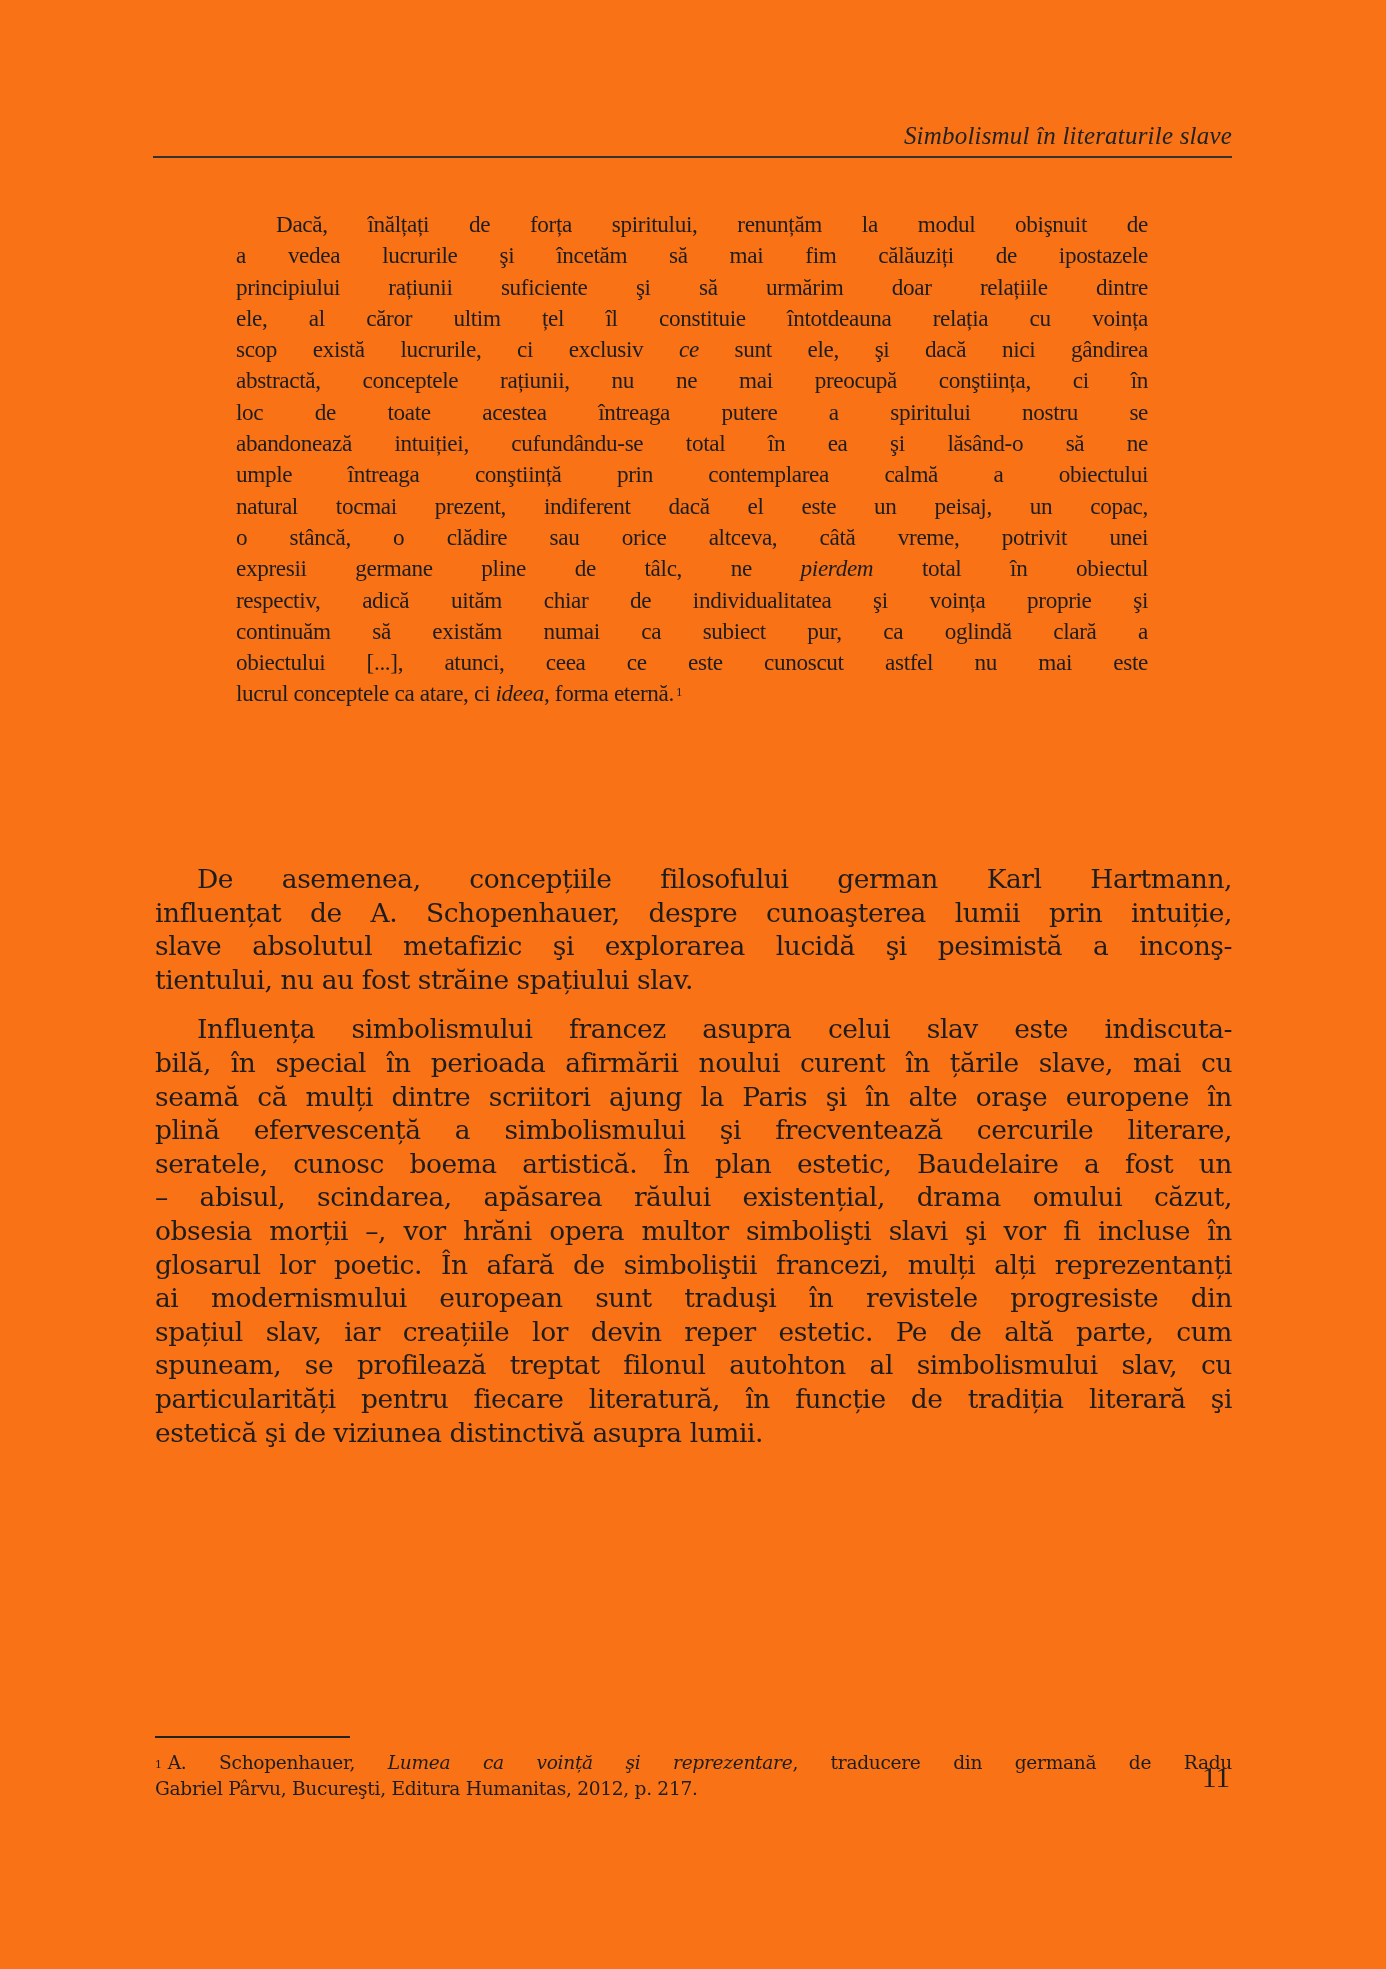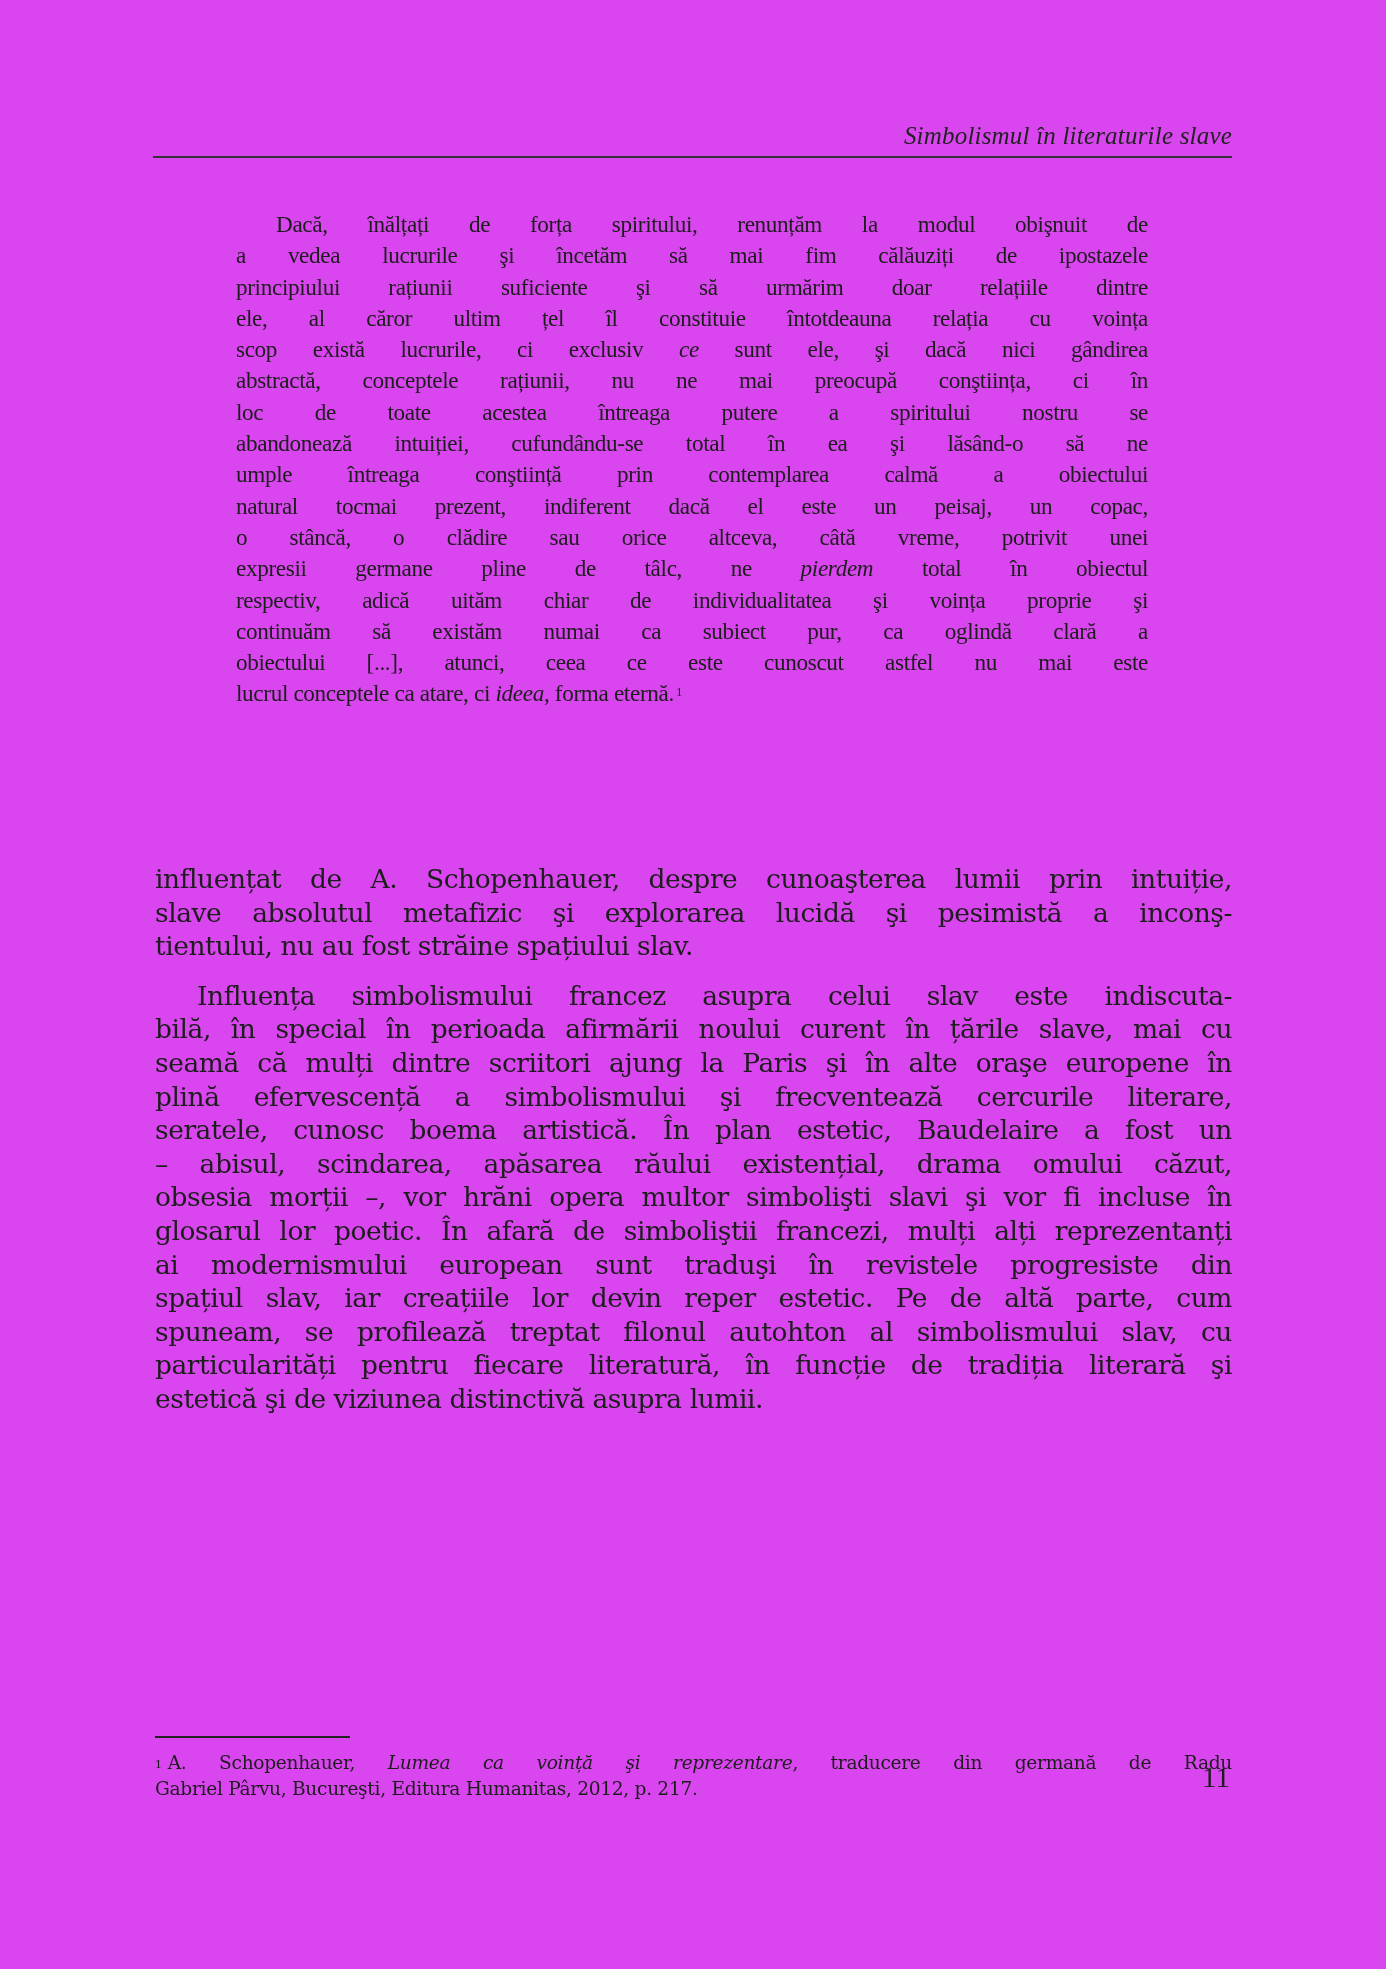--- a/index.html
+++ b/index.html
@@ -1,17 +1,17 @@
 <!DOCTYPE html>
 <html><head>
 <meta charset="utf-8">
 <style>
   html, body { margin: 0; padding: 0; background: #ffffff; }
   body { width: 1386px; height: 1969px; position: relative; overflow: hidden; color: #1a1a1a; }
-  .page { position: absolute; left: 0; top: 0; width: 1386px; height: 1969px; background: #d946ef; }
+  .page { position: absolute; left: 0; top: 0; width: 1386px; height: 1969px; background: #f97316; }
 
   .running-head {
     position: absolute; left: 153px; width: 1079px; top: 122px;
     text-align: right; font-family: "Liberation Serif", serif; font-style: italic;
     font-size: 25px; letter-spacing: 0.2px; color: #222;
   }
   .head-rule { position: absolute; left: 153px; width: 1079px; top: 156px; height: 0; border-top: 2px solid #333; }
 
   .quote {
     position: absolute; left: 236px; width: 912px; top: 168px;
@@ -67,20 +67,21 @@
       <span class="ln"><span>o stâncă, o clădire sau orice altceva, câtă vreme, potrivit unei</span></span>
       <span class="ln"><span>expresii germane pline de tâlc, ne </span><span class="it">pierdem</span><span> total în obiectul</span></span>
       <span class="ln"><span>respectiv, adică uităm chiar de individualitatea şi voința proprie şi</span></span>
       <span class="ln"><span>continuăm să existăm numai ca subiect pur, ca oglindă clară a</span></span>
       <span class="ln"><span>obiectului [...], atunci, ceea ce este cunoscut astfel nu mai este</span></span>
       <span class="ln last"><span>lucrul conceptele ca atare, ci </span><span class="it">ideea</span><span>, forma eternă.</span><sup class="fn">1</sup></span>
     </div>
 
   <div class="body-text" id="body">
       <div class="para">
+        <span class="ln first">De asemenea, concepțiile filosofului german Karl Hartmann,</span>
         <span class="ln">influențat de A. Schopenhauer, despre cunoaşterea lumii prin intuiție,</span>
         <span class="ln">slave absolutul metafizic şi explorarea lucidă şi pesimistă a inconş-</span>
         <span class="ln last">tientului, nu au fost străine spațiului slav.</span>
       </div>
       <div class="para">
         <span class="ln first">Influența simbolismului francez asupra celui slav este indiscuta-</span>
         <span class="ln">bilă, în special în perioada afirmării noului curent în țările slave, mai cu</span>
         <span class="ln">seamă că mulți dintre scriitori ajung la Paris şi în alte oraşe europene în</span>
         <span class="ln">plină efervescență a simbolismului şi frecventează cercurile literare,</span>
         <span class="ln">seratele, cunosc boema artistică. În plan estetic, Baudelaire a fost un</span>

